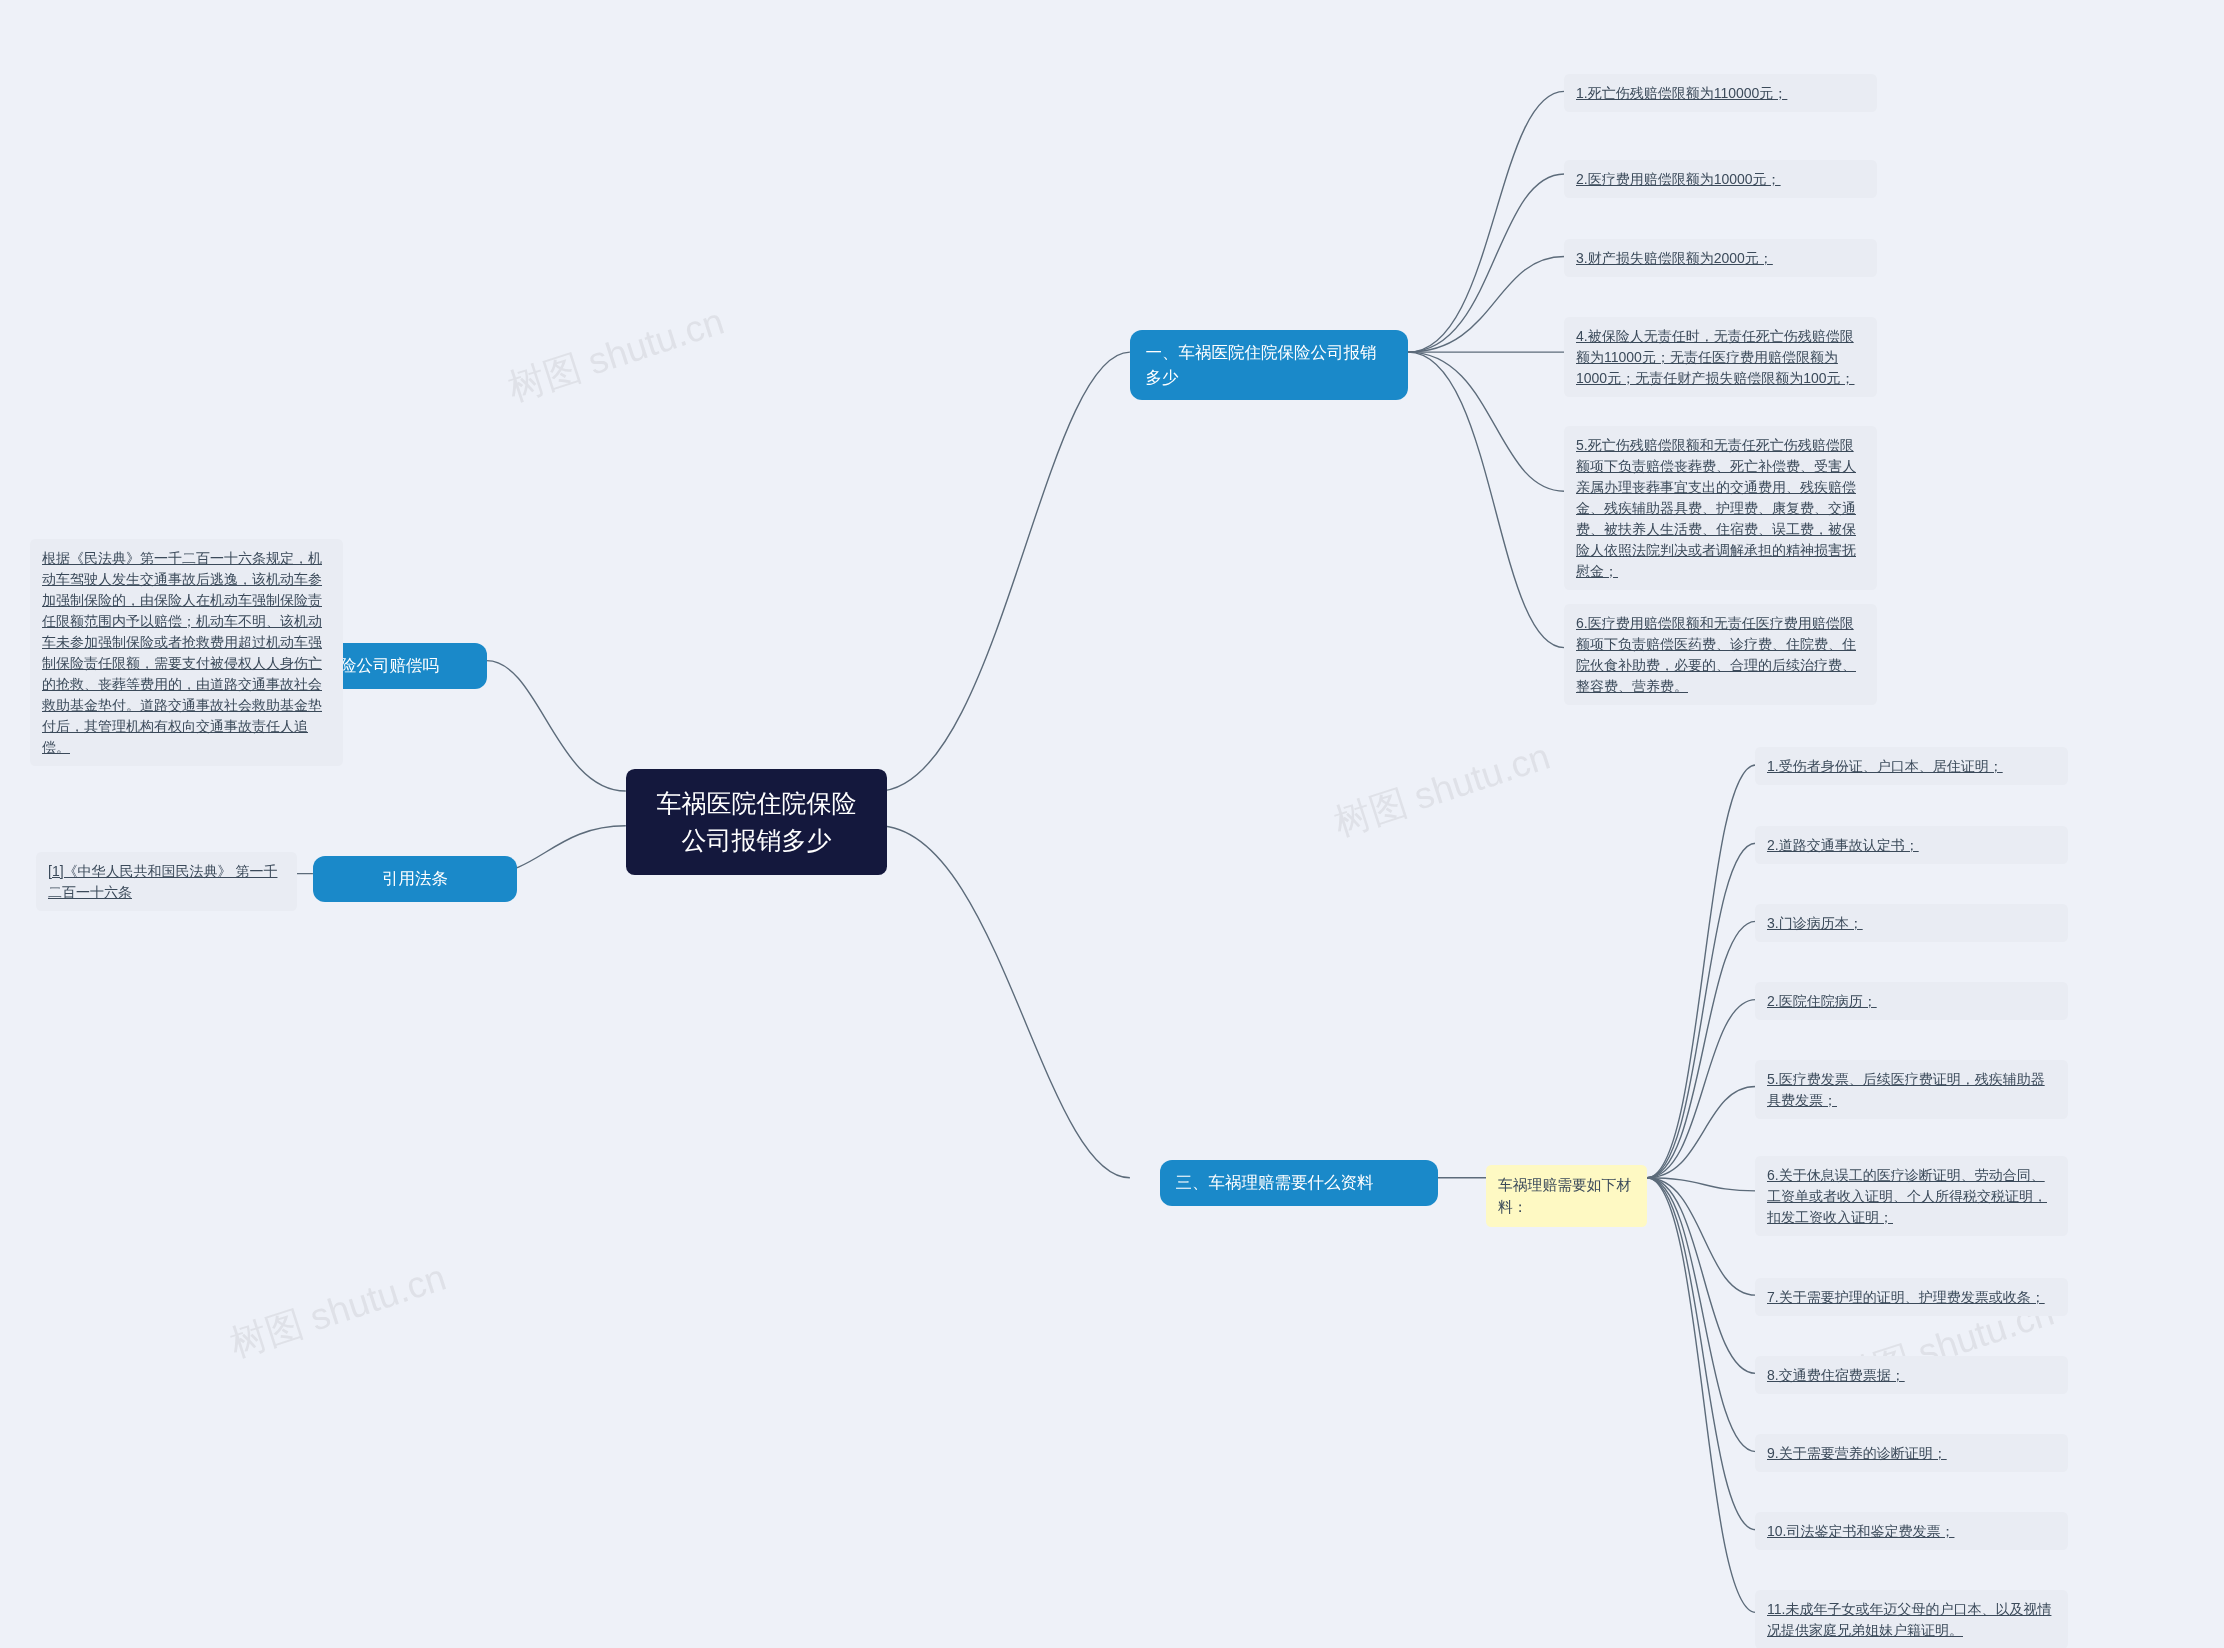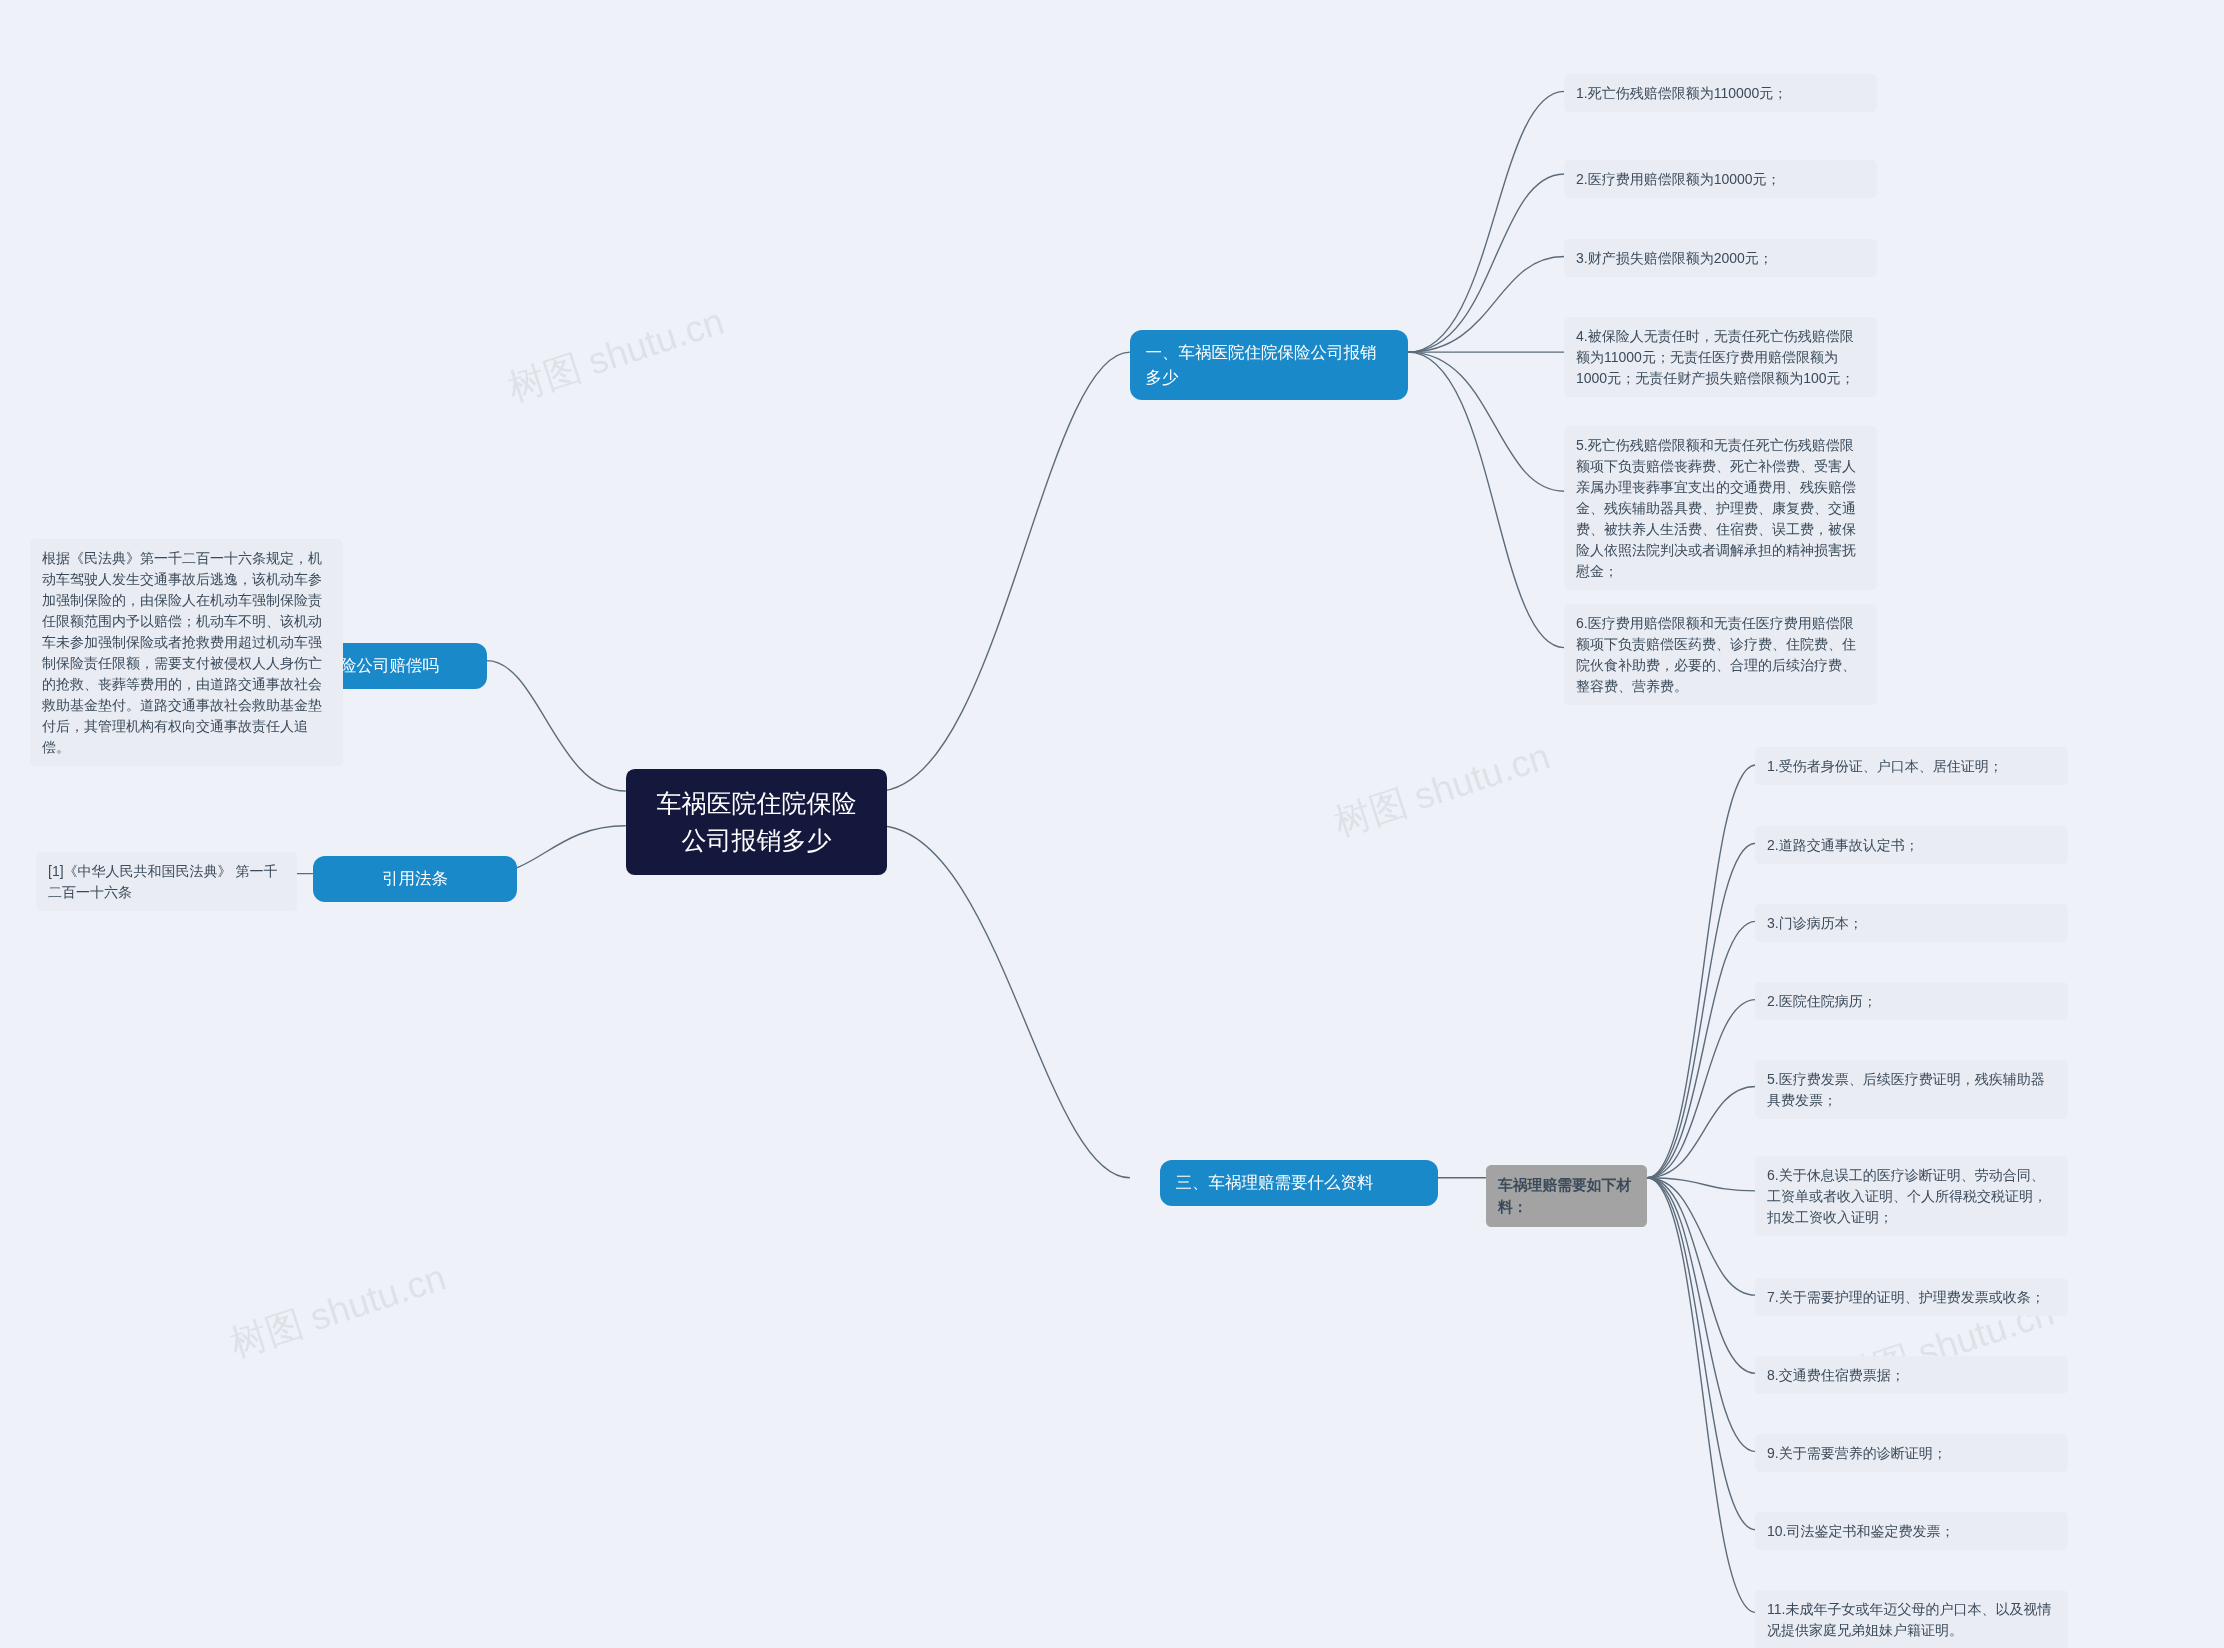--- a/index.html
+++ b/index.html
@@ -31,34 +31,34 @@
   .branch {
     background: #1a89c9;
     color: #fff;
     border-radius: 12px;
     padding: 10.4px 15.6px;
     font-size: 16.5px;
     width: 278px;
     text-align: left;
   }
   .sub {
-    background: #a3a3a3;
+    background: #fef9c3;
     color: #3b4a5a;
     border-radius: 5.2px;
     padding: 8.7px 12px;
     font-size: 14.8px;
-    font-weight: bold;
   }
   .leaf {
     background: #e9ecf3;
     color: #3b4a5a;
     border-radius: 5.2px;
     padding: 8.7px 12px;
     font-size: 14px;
     width: 313px;
+    text-decoration: underline;
   }
   .watermark {
     position: absolute;
     font-size: 37px;
     color: rgba(120,120,120,0.13);
     transform: rotate(-18deg);
     font-family: sans-serif;
     pointer-events: none;
     white-space: nowrap;
   }

